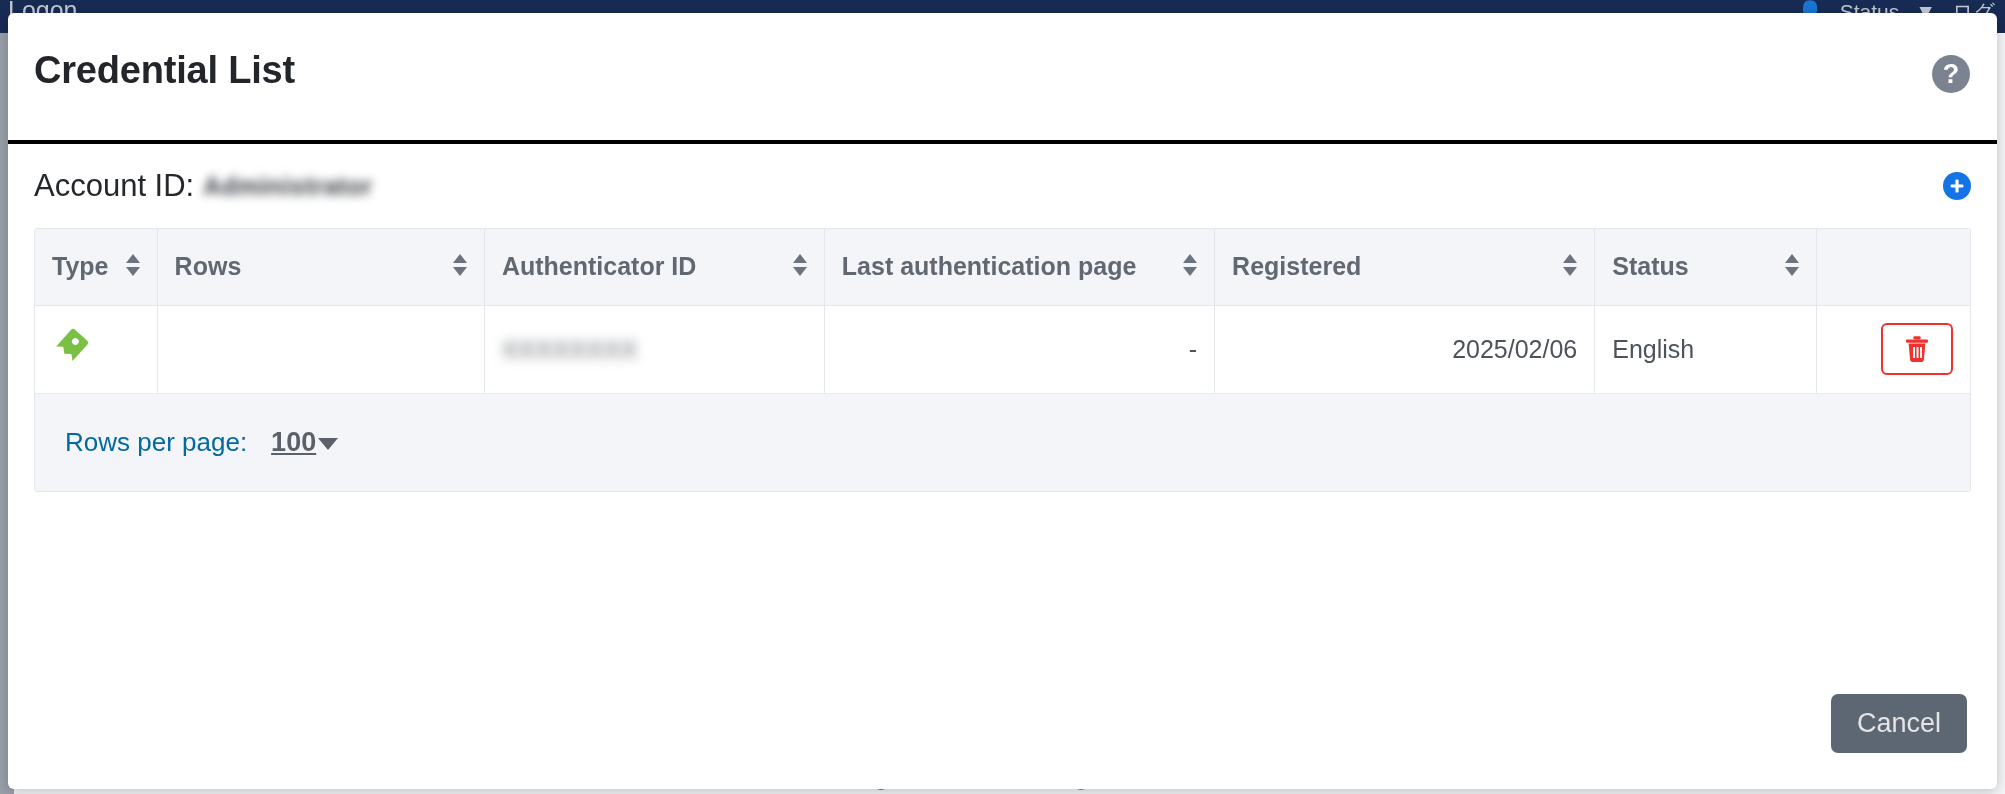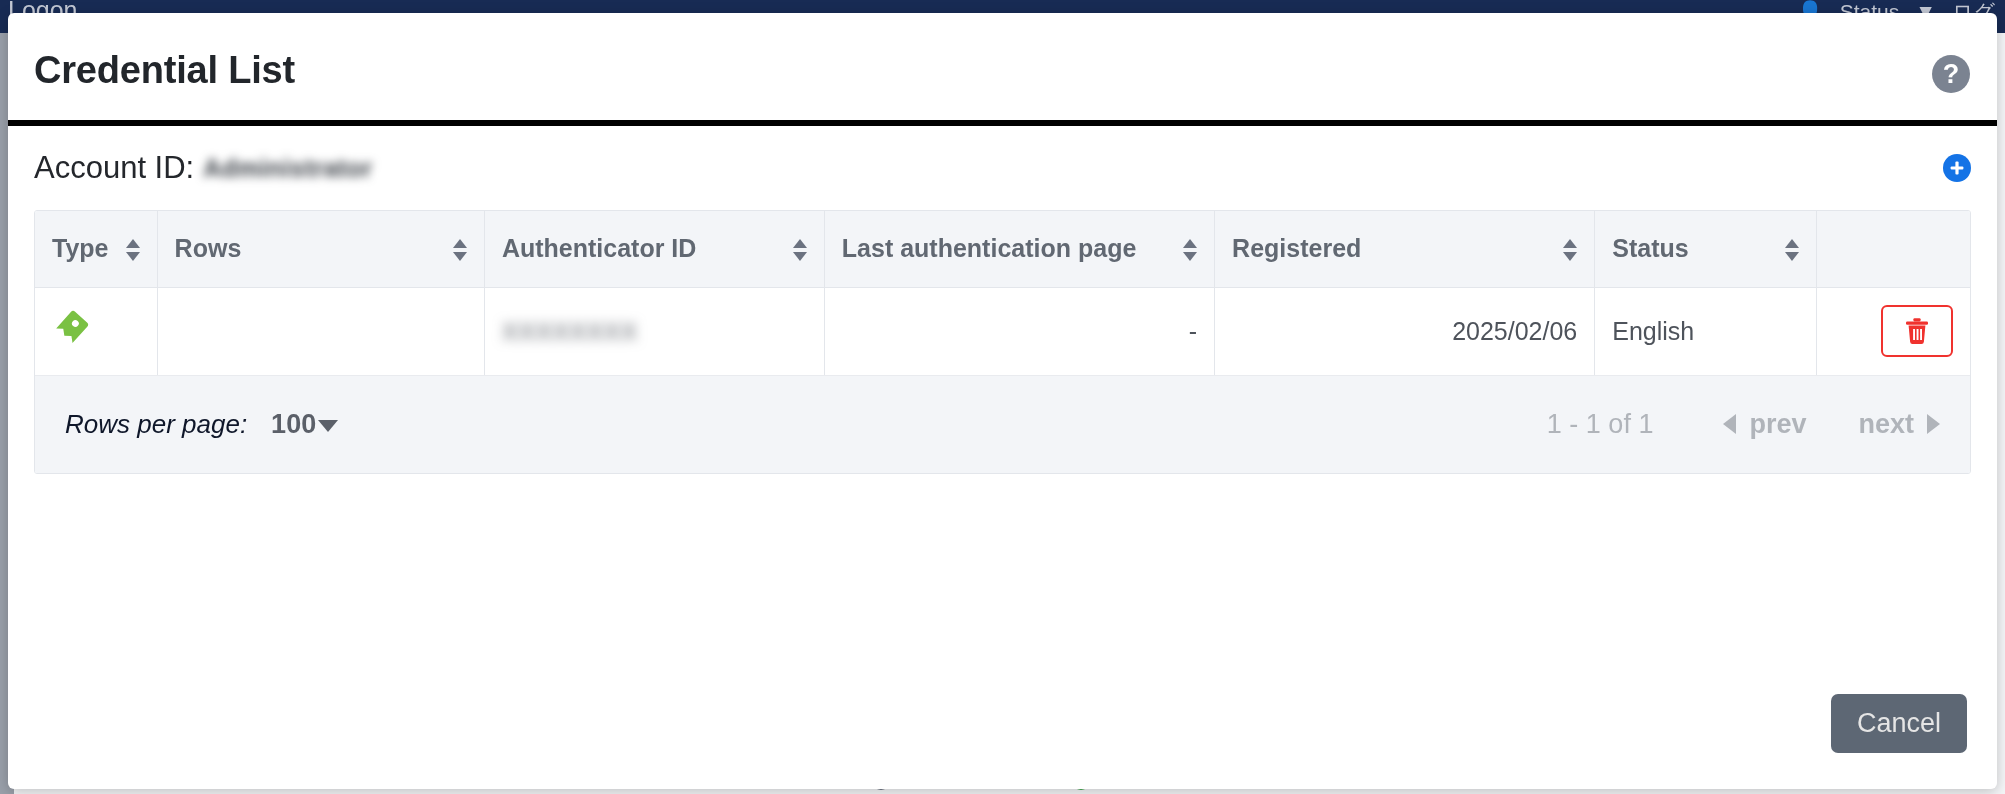--- a/index.html
+++ b/index.html
@@ -54,22 +54,22 @@
     position: absolute;
     left: 8px; top: 13px;
     width: 1989px; height: 776px;
     background: #ffffff;
     border-radius: 6px;
     box-shadow: 0 3px 14px rgba(0,0,0,0.22);
     overflow: hidden;
   }
   .modal-header {
     position: relative;
-    height: 113px;
-    border-bottom: 6px solid #000000;
+    height: 131px;
+    border-bottom: 4px solid #000000;
   }
   .modal-title {
     position: absolute;
     left: 26px; top: 36px;
     font-size: 38px;
     font-weight: 700;
     color: #22262b;
     letter-spacing: -0.2px;
   }
   .help-icon {
@@ -145,21 +145,21 @@
     height: 76px;
     padding: 0 17px;
     font-size: 25px;
     font-weight: 700;
     color: #616872;
     text-align: left;
     border-bottom: 1px solid #e3e6eb;
     white-space: nowrap;
   }
   .th-inner {
-    display: flex; align-items: flex-end;
+    display: flex; align-items: flex-start;
     justify-content: space-between;
     gap: 10px;
   }
   .sort-ico {
     flex: 0 0 auto;
     width: 14px; height: 26px;
     position: relative;
     cursor: pointer;
   }
   .sort-ico i {
@@ -252,30 +252,30 @@
   
   .grid-footer {
     background: #f3f5f8;
     height: 97px;
     display: flex;
     align-items: center;
     padding: 0 30px;
   }
   .rpp-label {
     font-size: 26px;
-    color: #0f172a;
-    font-style: italic;
+    color: #0369a1;
   }
   .rpp-value {
     margin-left: 24px;
     font-size: 27px;
     font-weight: 700;
     color: #5b6069;
     display: flex; align-items: center; gap: 2px;
     cursor: pointer;
+    text-decoration: underline;
   }
   .caret-down {
     width: 0; height: 0;
     border-left: 10px solid transparent;
     border-right: 10px solid transparent;
     border-top: 12px solid #5b6069;
     margin-top: 4px;
   }
   .pager { margin-left: auto; display: flex; align-items: center; }
   .range-text { font-size: 27px; color: #b0b4ba; }
@@ -467,31 +467,20 @@
             </tr>
           </tbody>
         </table>
 
         <div class="grid-footer">
           <span class="rpp-label">Rows per page:</span>
           <span class="rpp-value">
             <span>100</span>
             <span class="caret-down"></span>
           </span>
-          <div class="pager">
-            <span class="range-text">1 - 1 of 1</span>
-            <span class="pg-btn pg-prev">
-              <span class="tri-l"></span>
-              <span>prev</span>
-            </span>
-            <span class="pg-btn pg-next">
-              <span>next</span>
-              <span class="tri-r"></span>
-            </span>
-          </div>
         </div>
       </div>
 
     </div>
 
     <div class="modal-footer">
       <button class="cancel-btn">Cancel</button>
     </div>
 
   </div>

